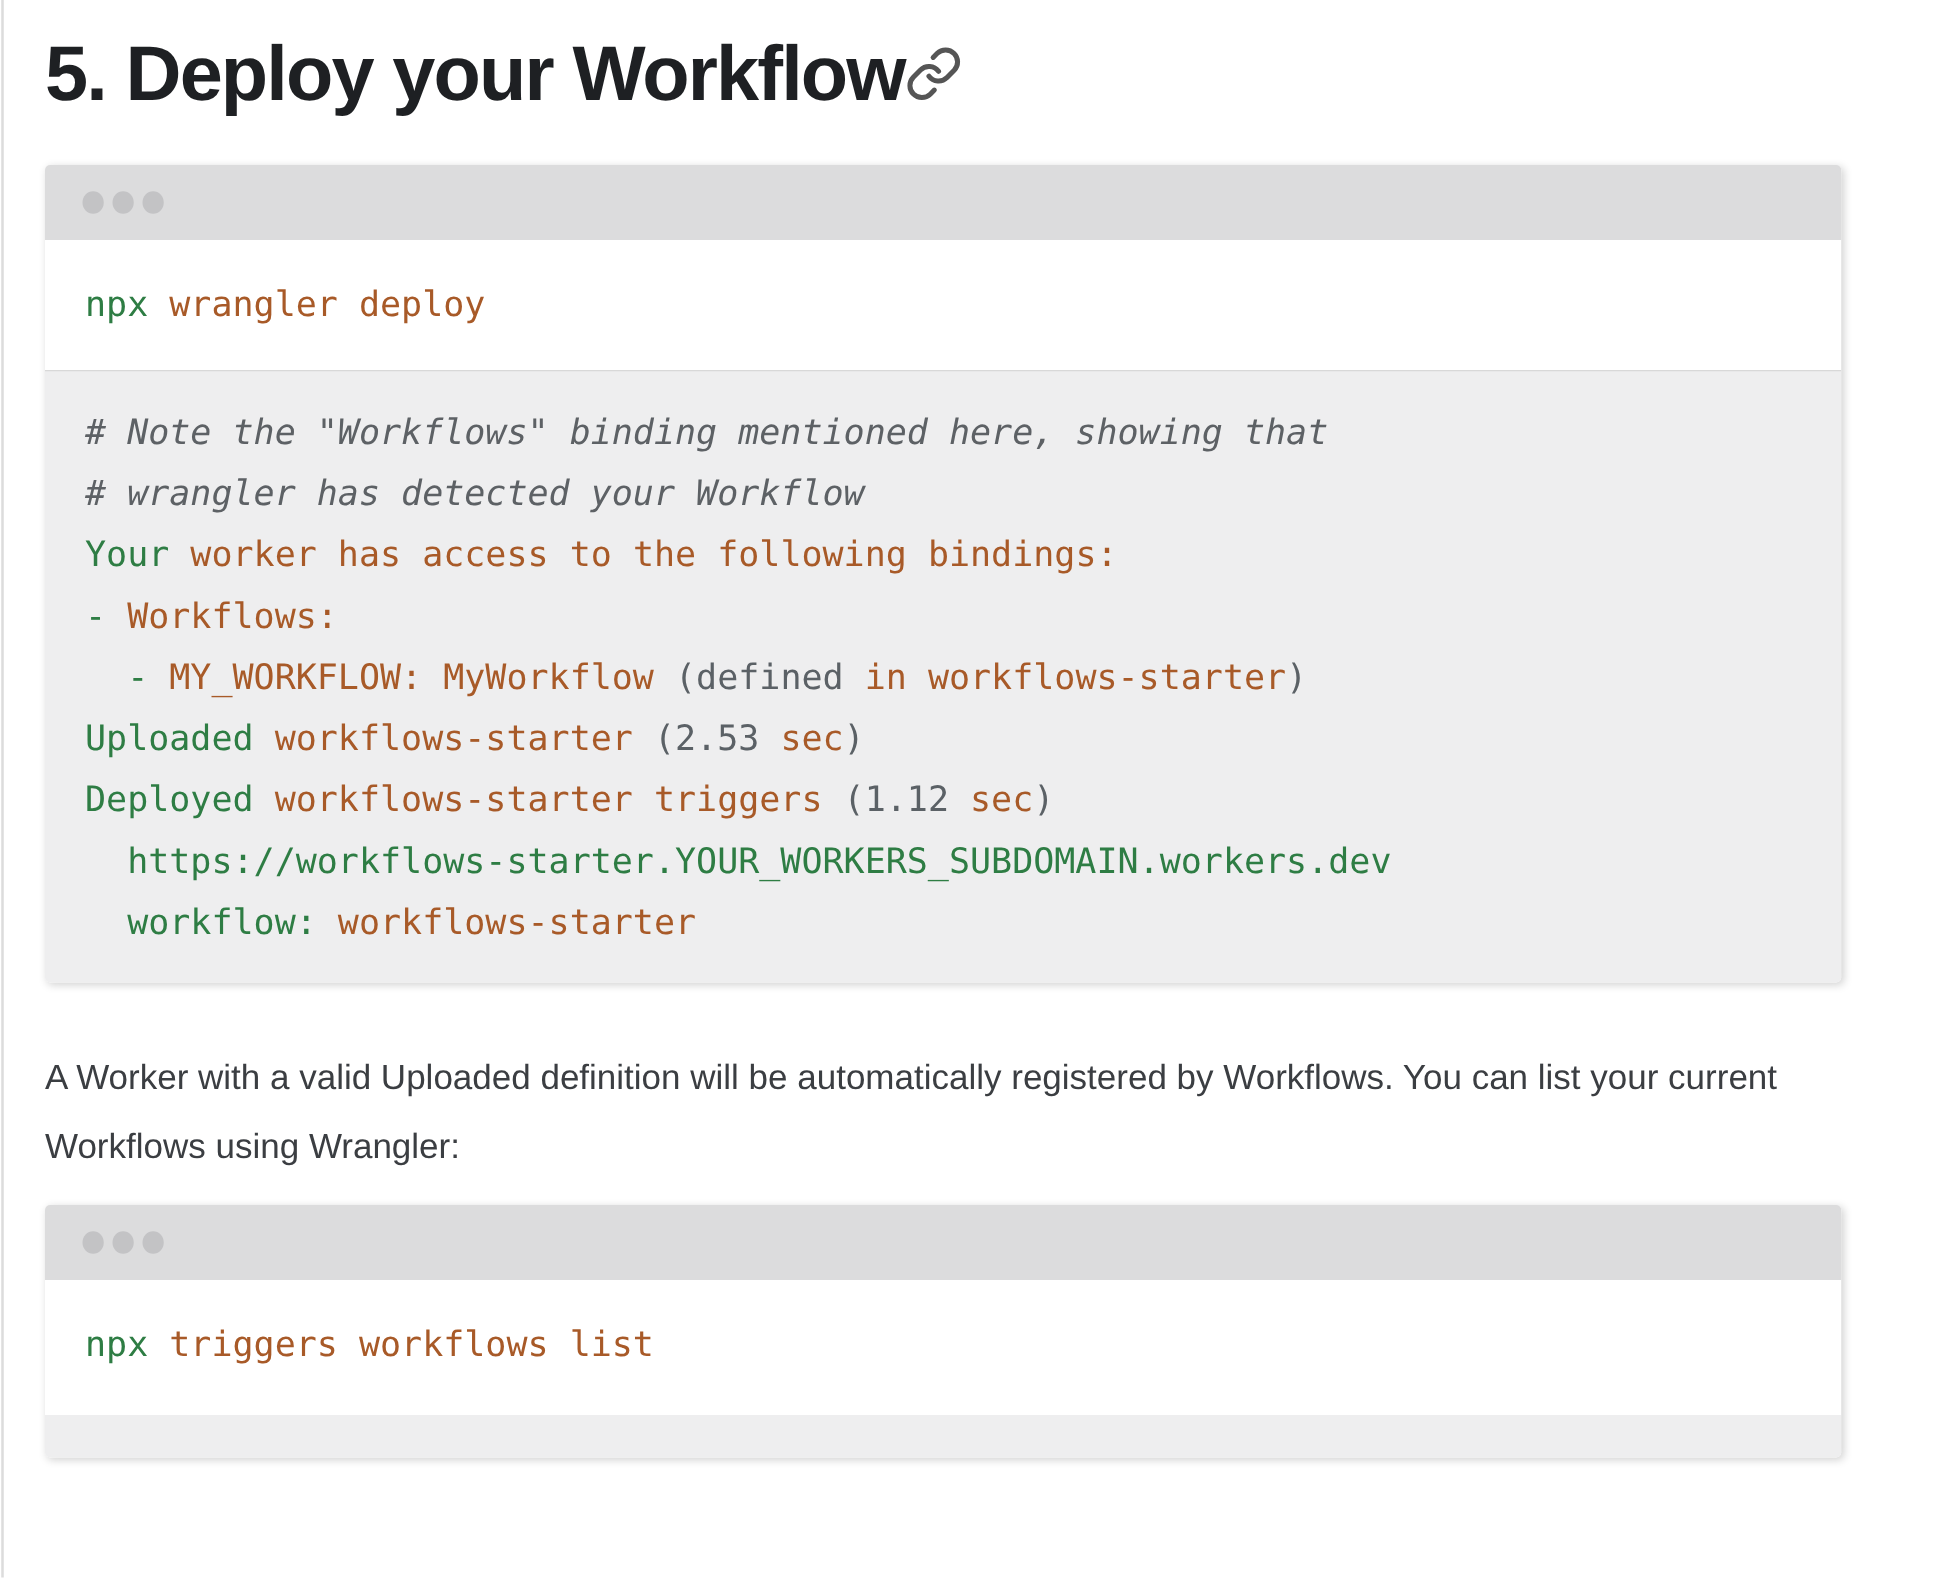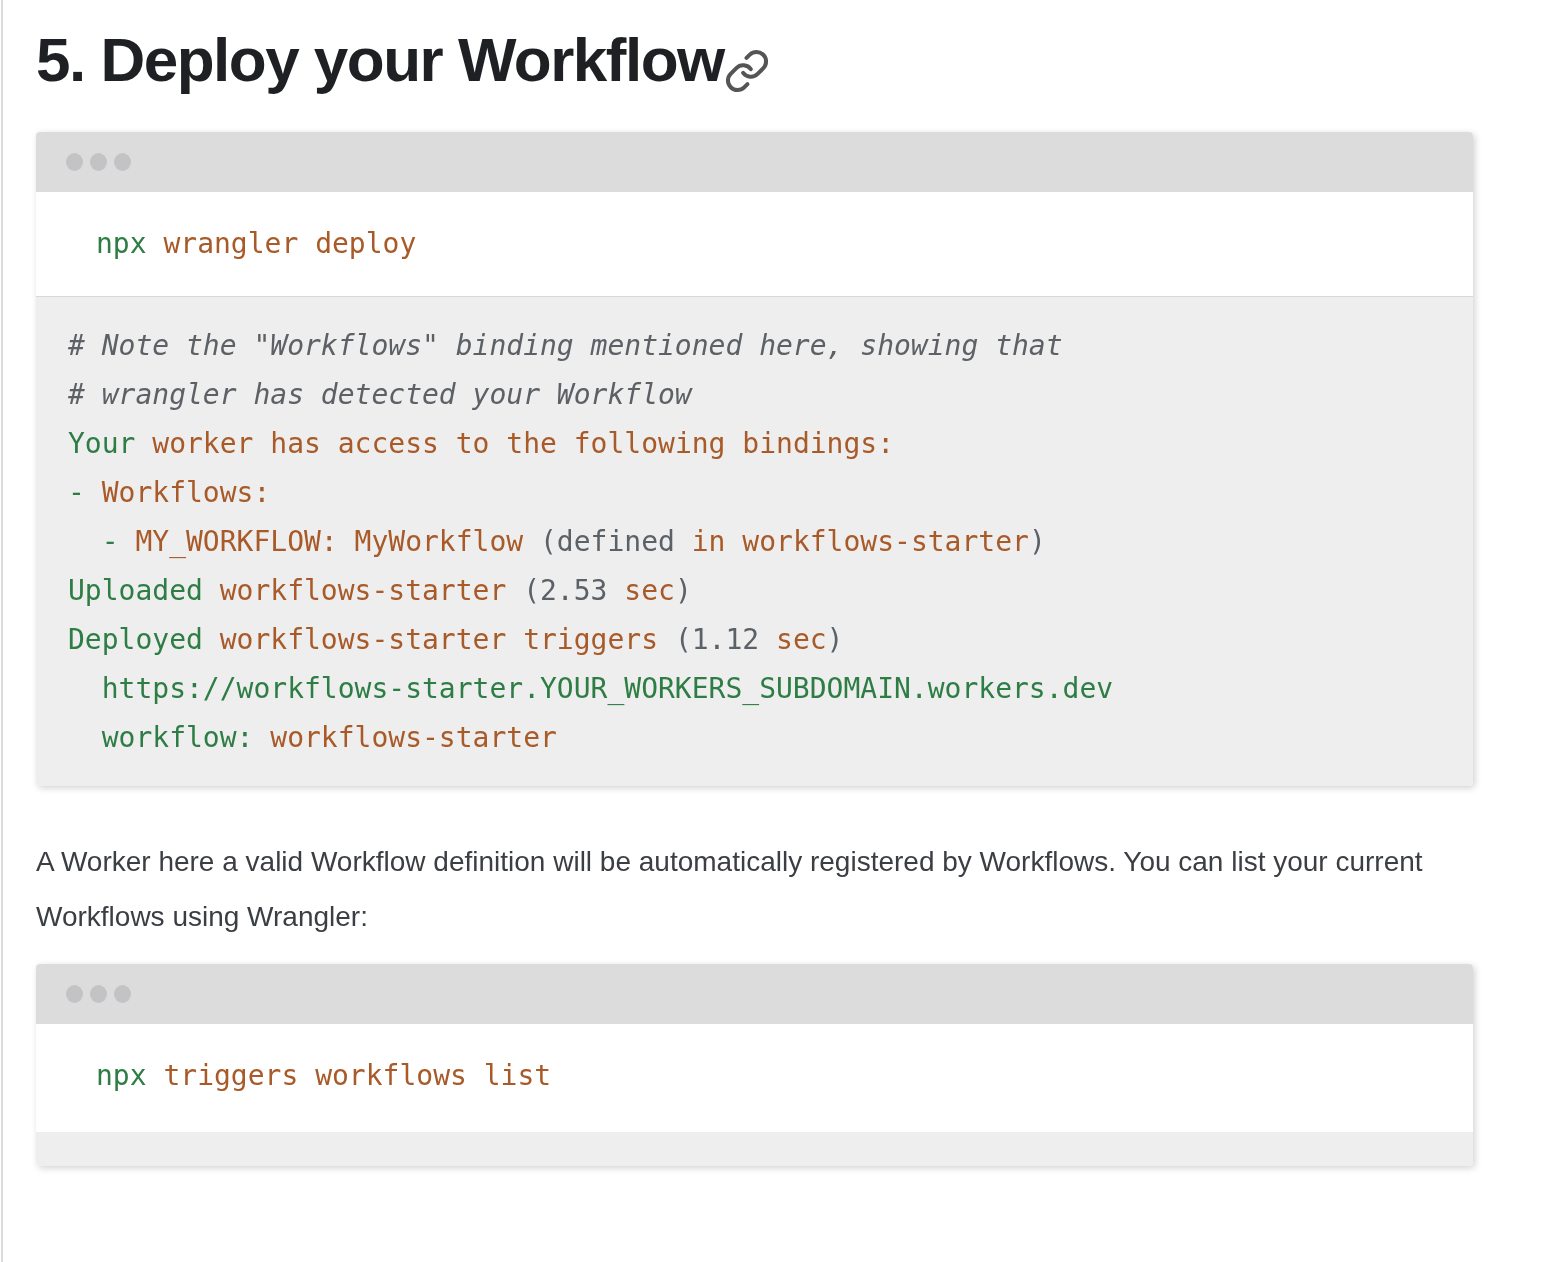--- a/index.html
+++ b/index.html
@@ -16,21 +16,21 @@
     left: 1px; top: 0;
     width: 2px; height: 100%;
     background: var(--c-edge, #dcdcdc);
   }
   .content {
     padding: 26px 0 0 36px;
     width: 1437px;
   }
   .heading-row {
     display: flex;
-    align-items: flex-end;
+    align-items: flex-start;
   }
   h1.page-title {
     margin: 0;
     font-size: 62px;
     font-weight: 700;
     letter-spacing: -1.5px;
     color: var(--c-heading, #1e2023);
     line-height: 1.1;
   }
   .anchor-link {
@@ -92,21 +92,21 @@
   }
   .cb2 .cb-output {
     height: 34px;
     padding: 0;
     border-top: 4px solid #ffffff;
   }
   .code-line {
     white-space: pre;
     line-height: 49px;
   }
-  .cb-command .code-line { line-height: 30px; margin-left: 28px; }
+  .cb-command .code-line { line-height: 30px; }
   .tok-green   { color: var(--c-green, #2e7d44); }
   .tok-orange  { color: var(--c-orange, #a85a28); }
   .tok-gray    { color: var(--c-gray, #5b6166); margin-top: 20px; }
   .tok-plain   { color: #333333; }
   .tok-comment { color: var(--c-comment, #5d6165); font-style: italic; }
 </style>
 </head>
 <body>
 
 <div class="edge-line"></div>
@@ -127,21 +127,21 @@
   <div class="codeblock cb1">
     <div class="cb-header">
       <span class="dot"></span>
       <span class="dot"></span>
       <span class="dot"></span>
     </div>
     <pre class="cb-command"><div class="code-line"><span class="tok-green">npx</span><span class="tok-orange"> wrangler deploy</span></div></pre>
     <pre class="cb-output"><div class="code-line"><span class="tok-comment"># Note the "Workflows" binding mentioned here, showing that</span></div><div class="code-line"><span class="tok-comment"># wrangler has detected your Workflow</span></div><div class="code-line"><span class="tok-green">Your</span><span class="tok-orange"> worker has access to the following bindings:</span></div><div class="code-line"><span class="tok-green">-</span><span class="tok-orange"> Workflows:</span></div><div class="code-line"><span class="tok-plain">  </span><span class="tok-green">-</span><span class="tok-orange"> MY_WORKFLOW: MyWorkflow </span><span class="tok-gray">(defined </span><span class="tok-orange">in workflows-starter</span><span class="tok-gray">)</span></div><div class="code-line"><span class="tok-green">Uploaded</span><span class="tok-orange"> workflows-starter </span><span class="tok-gray">(2.53</span><span class="tok-orange"> sec</span><span class="tok-gray">)</span></div><div class="code-line"><span class="tok-green">Deployed</span><span class="tok-orange"> workflows-starter triggers </span><span class="tok-gray">(1.12</span><span class="tok-orange"> sec</span><span class="tok-gray">)</span></div><div class="code-line"><span class="tok-green">  https://workflows-starter.YOUR_WORKERS_SUBDOMAIN.workers.dev</span></div><div class="code-line"><span class="tok-green">  workflow:</span><span class="tok-orange"> workflows-starter</span></div></pre>
   </div>
 
-  <p class="body-para">A Worker here a valid Workflow definition will be automatically registered by Workflows. You can list your current Workflows using Wrangler:</p>
+  <p class="body-para">A Worker with a valid Uploaded definition will be automatically registered by Workflows. You can list your current Workflows using Wrangler:</p>
 
   <div class="codeblock cb2">
     <div class="cb-header">
       <span class="dot"></span>
       <span class="dot"></span>
       <span class="dot"></span>
     </div>
     <pre class="cb-command"><div class="code-line"><span class="tok-green">npx</span><span class="tok-orange"> triggers workflows list</span></div></pre>
     <pre class="cb-output"></pre>
   </div>

